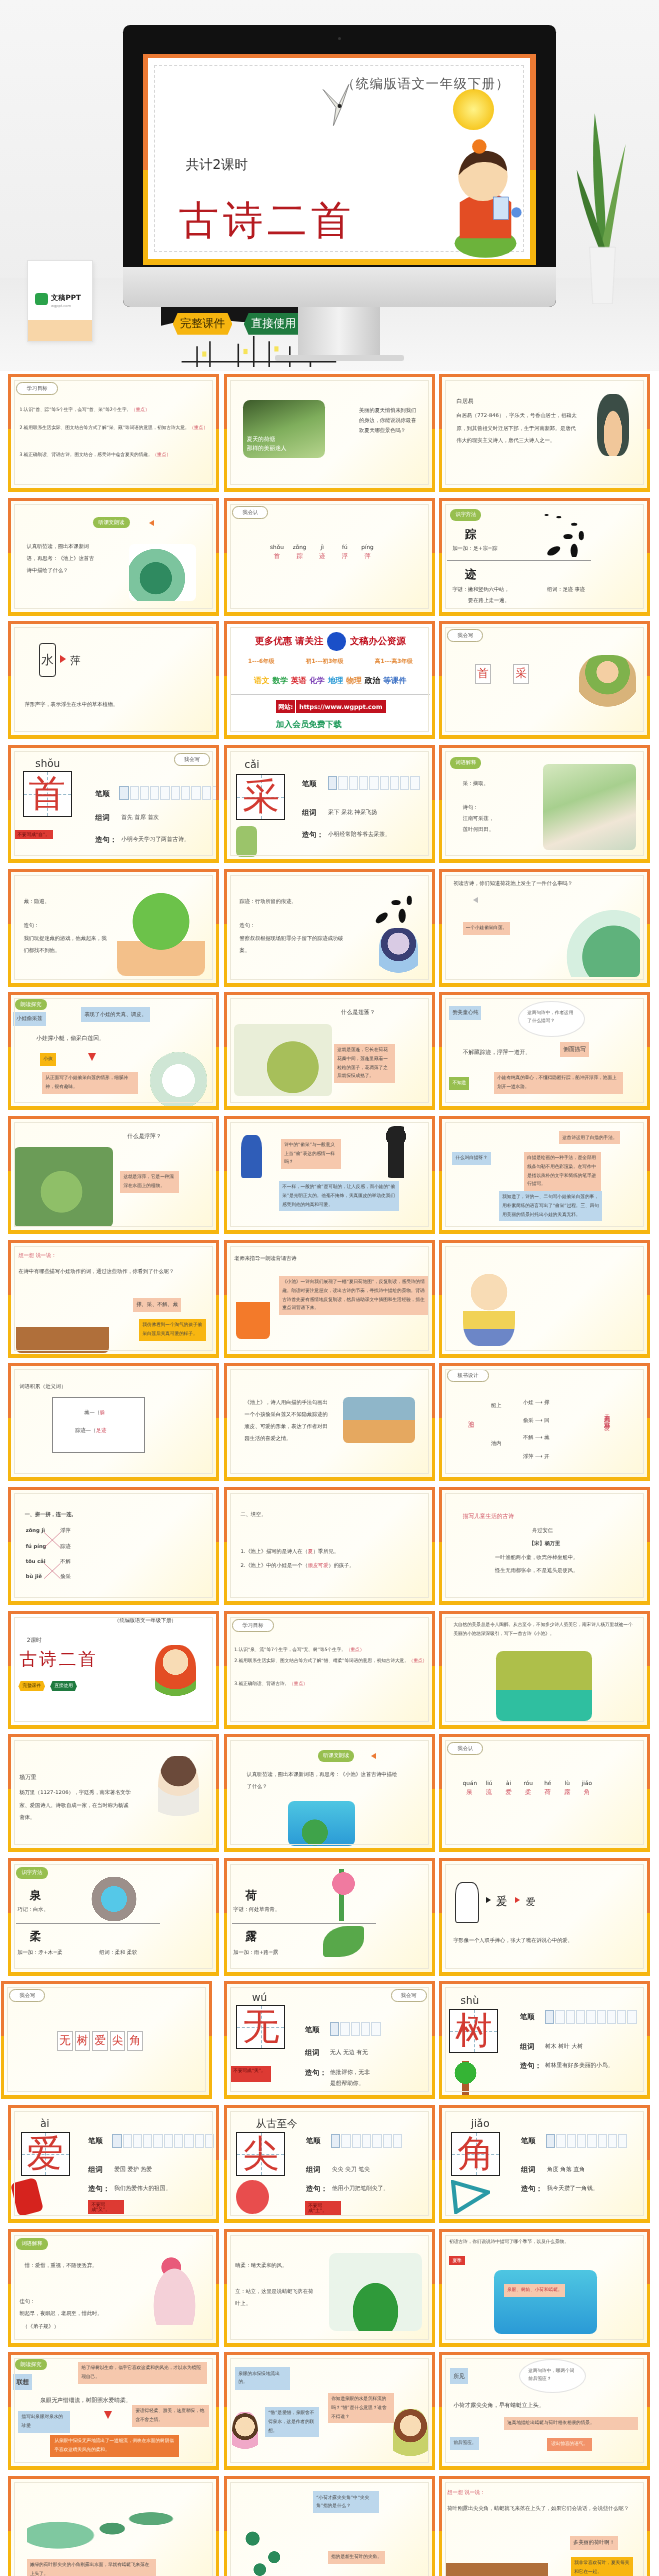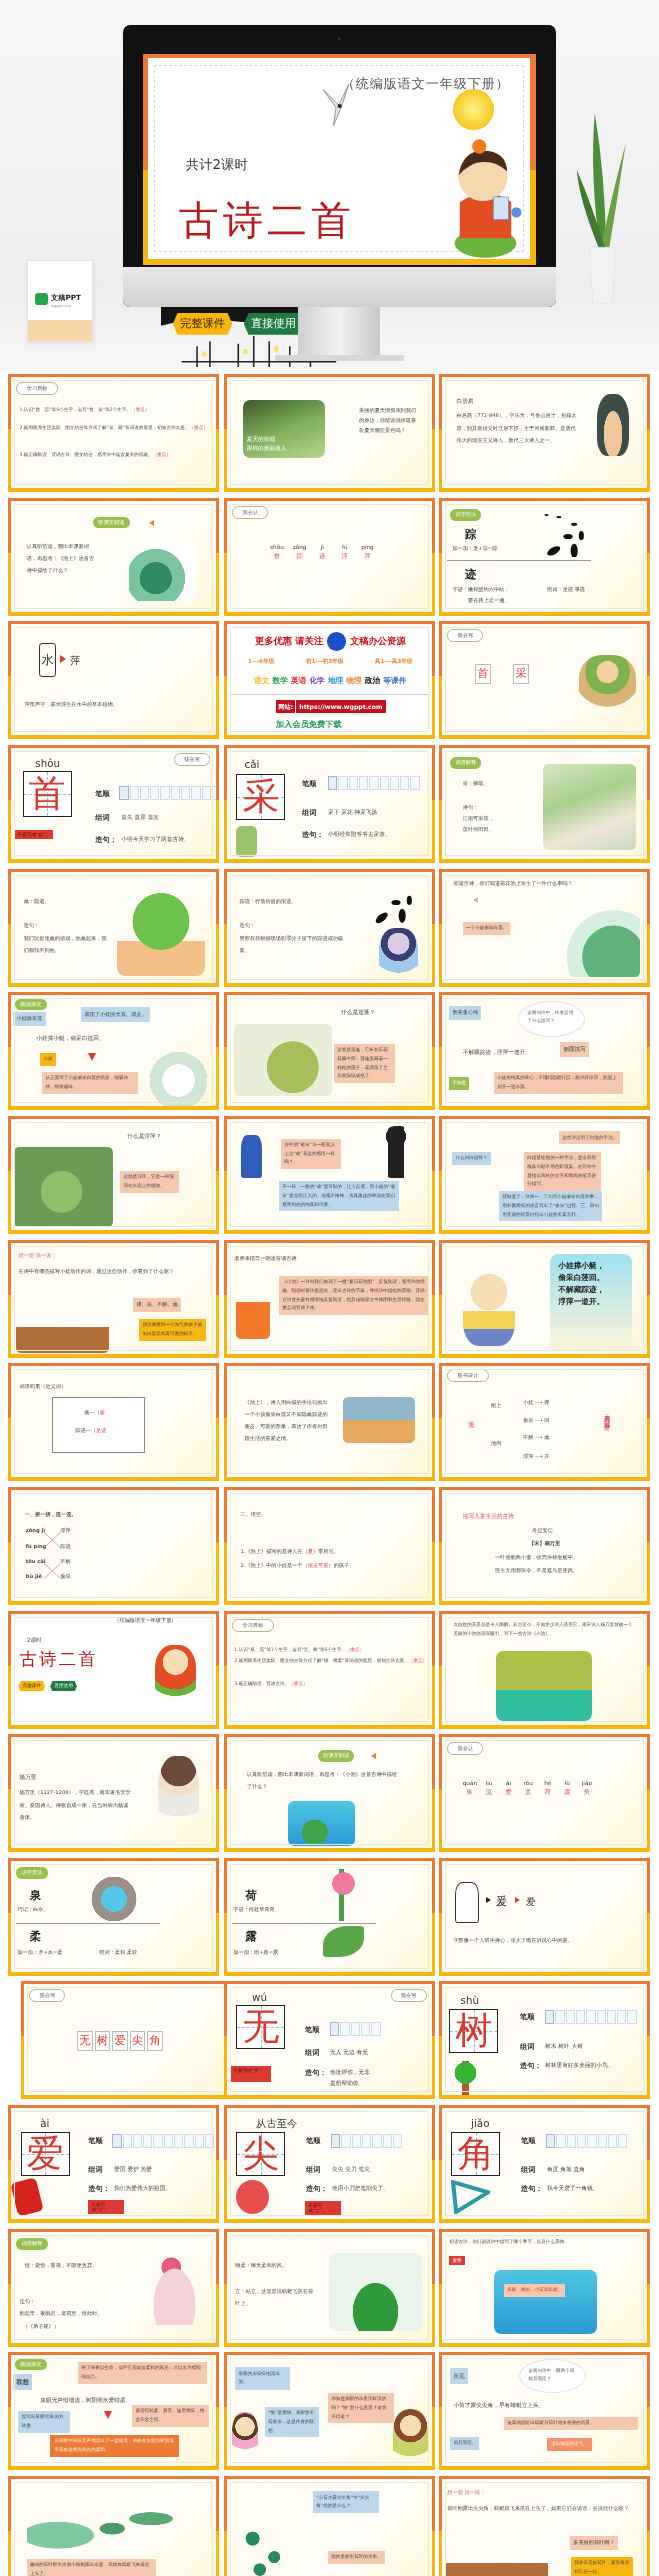--- a/index.html
+++ b/index.html
@@ -420,26 +420,20 @@
       <div class="bg">
     <div class="t" style="left:7.2px;top:11.3px">老师来指导一朗读背诵古诗</div>
     <div class="illus" style="left:9.3px;top:34px;width:34px;height:62px;background:linear-gradient(transparent 40%,#f37a2a 40%)"></div>
     <div class="box-peach" style="left:52px;top:33px;width:149px">《小池》一诗向我们展现了一幅“夏日荷塘图”，反复朗读，感受诗的情趣。朗读时要注意层次，读出古诗的节奏，寻找诗中描绘的景物。背诵古诗首先要有感情地反复朗读，然后借助课文中插图和生活经验，抓住重点词背诵下来。</div>
   </div>
     </div>
 
   <div class="slide" style="left:439px;top:1240px">
       <div class="bg">
     <div class="person" style="left:20.6px;top:26px;width:52px;height:77px;background:radial-gradient(circle at 50% 30%,#f8dcb5 0 30%,transparent 31%),linear-gradient(transparent 55%,#f1d256 55% 78%,#6c86c7 78%)"></div>
-    <div style="position:absolute;left:108px;top:11.3px;width:82px;height:97px;border-radius:8.2px;background:linear-gradient(#9fe0ef,#fff6d8)">
-      <div style="position:absolute;left:8.2px;top:6.2px;font-size:7.7px;font-weight:bold;color:#222">小娃撑小艇，</div>
-      <div style="position:absolute;left:8.2px;top:18.5px;font-size:7.7px;font-weight:bold;color:#222">偷采白莲回。</div>
-      <div style="position:absolute;left:8.2px;top:31px;font-size:7.7px;font-weight:bold;color:#222">不解藏踪迹，</div>
-      <div style="position:absolute;left:8.2px;top:43px;font-size:7.7px;font-weight:bold;color:#222">浮萍一道开。</div>
-    </div>
   </div>
     </div>
 
   <div class="slide" style="left:8.2px;top:1363px">
       <div class="bg">
     <div class="t" style="left:8.2px;top:15.5px">词语积累（近义词）</div>
     <div style="position:absolute;left:41px;top:31px;width:93px;height:56px;border:0.5px solid #888;background:#fff"></div>
     <div class="t" style="left:73px;top:42px"><span>藏—（</span><span class="pink">躲</span></div>
     <div class="t" style="left:64px;top:60px"><span>踪迹—（</span><span class="pink">足迹</span></div>
   </div>
@@ -594,21 +588,21 @@
       <div class="bg">
     <div class="person" style="left:13.4px;top:20.6px;width:24px;height:41px;border:1px solid #333;border-radius:30% 30% 10% 10%;background:#fff"></div>
     <div style="position:absolute;left:44px;top:36px;width:0;height:0;border-top:3.6px solid transparent;border-bottom:3.6px solid transparent;border-left:5.2px solid #222"></div>
     <div class="t" style="left:54px;top:30px;font-size:11.3px;color:#222">爰</div>
     <div style="position:absolute;left:73px;top:36px;width:0;height:0;border-top:3.6px solid transparent;border-bottom:3.6px solid transparent;border-left:5.2px solid #dd3a33"></div>
     <div class="t" style="left:84px;top:32px;font-size:9.3px;color:#222">爱</div>
     <div class="t" style="left:11.3px;top:75px;width:175px">字形像一个人双手捧心，张大了嘴在诉说心中的爱。</div>
   </div>
     </div>
 
-  <div class="slide" style="left:21px;top:1981px">
+  <div class="slide" style="left:1px;top:1981px">
       <div class="bg">
     <div class="tag">我会写</div>
     <div style="position:absolute;left:53px;top:47px">
       <span class="charbox">无</span><span class="charbox">树</span><span class="charbox">爱</span><span class="charbox">尖</span><span class="charbox">角</span>
     </div>
   </div>
     </div>
 
   <div class="slide" style="left:224px;top:1981px">
       <div class="bg">

